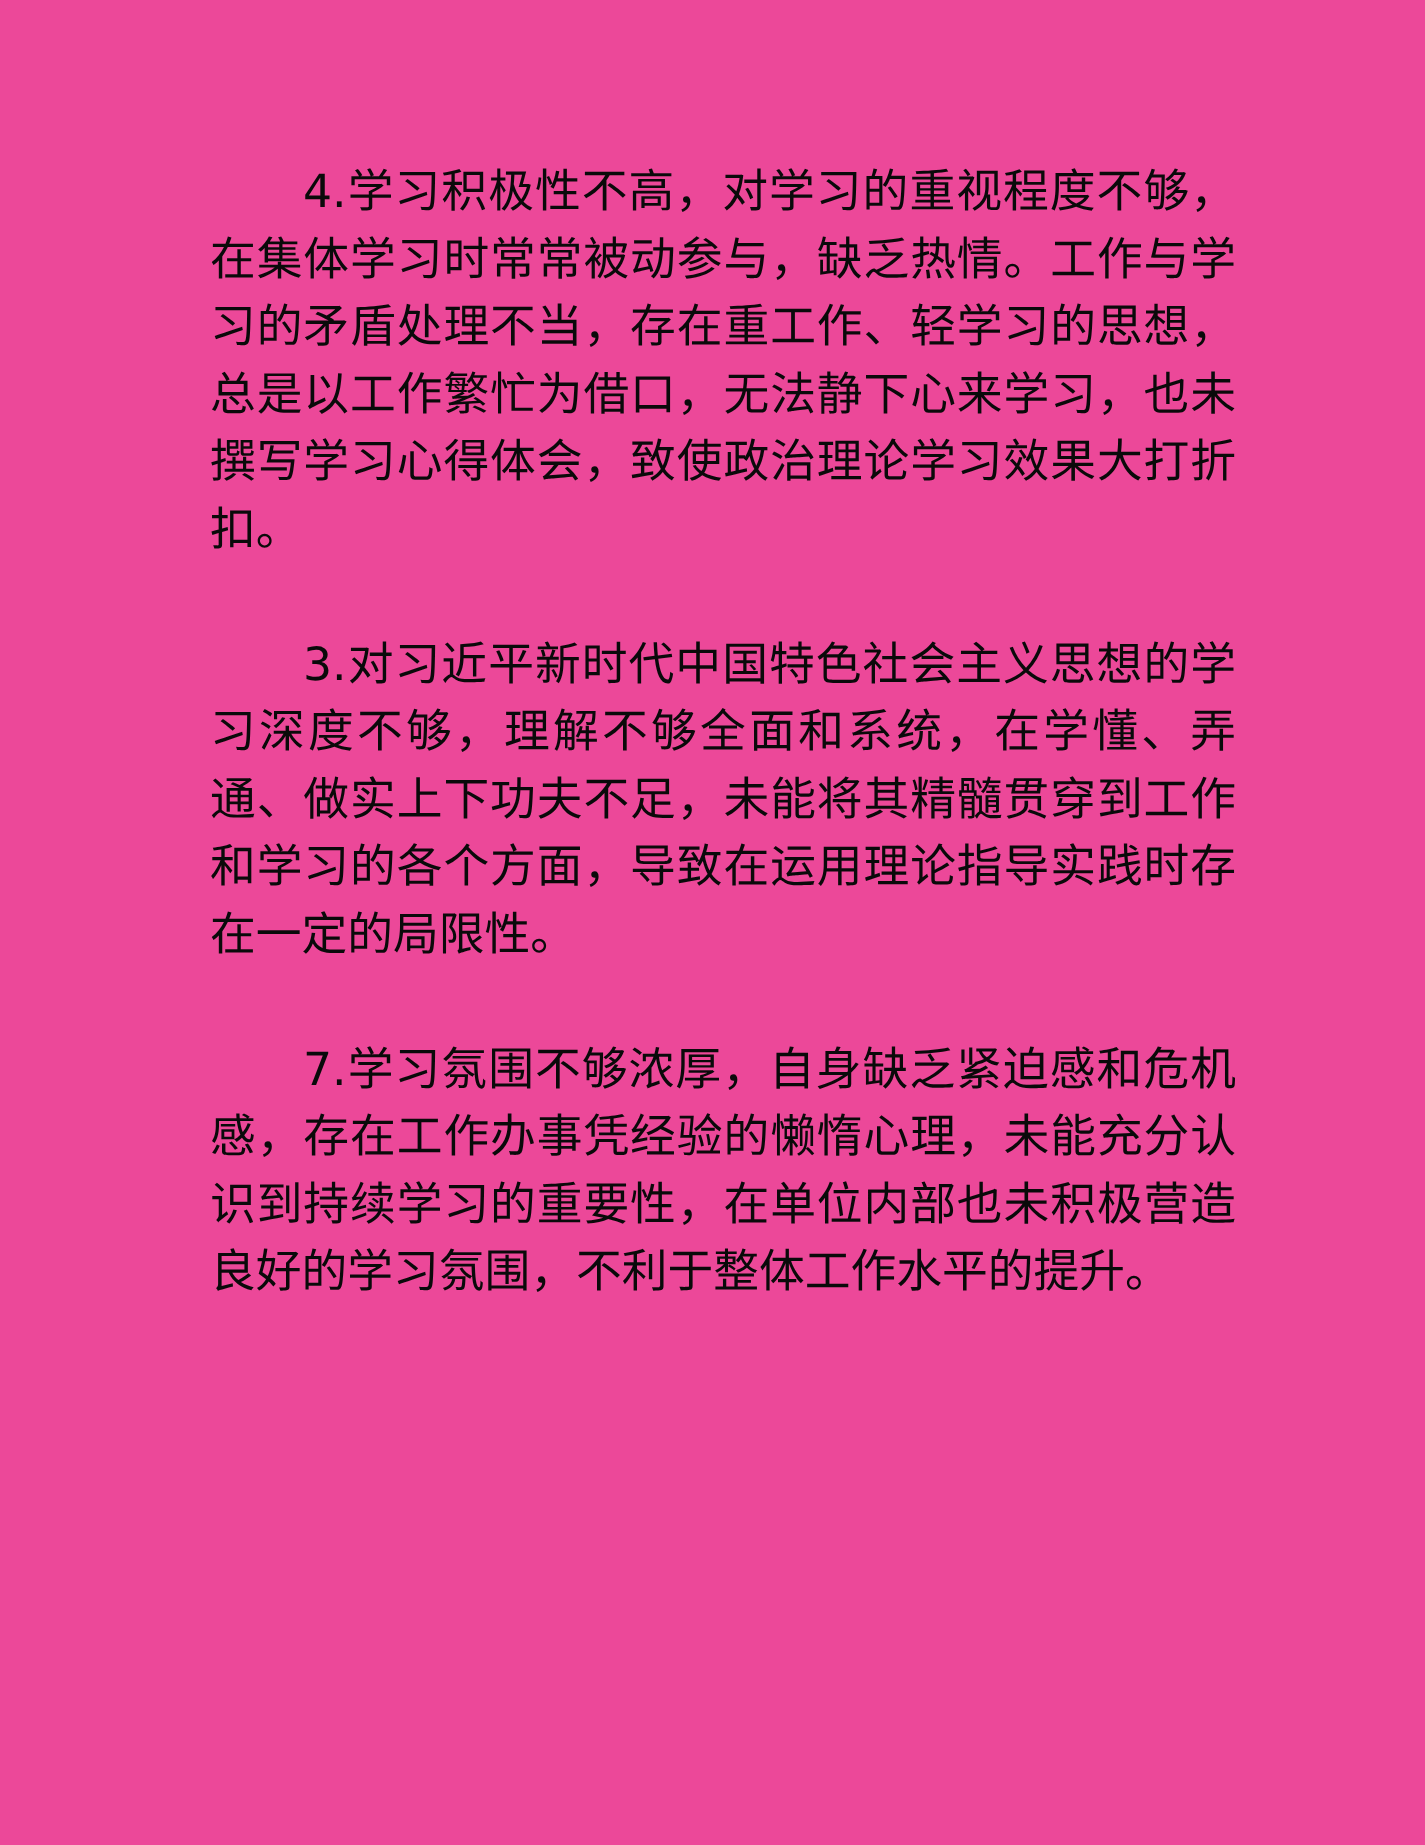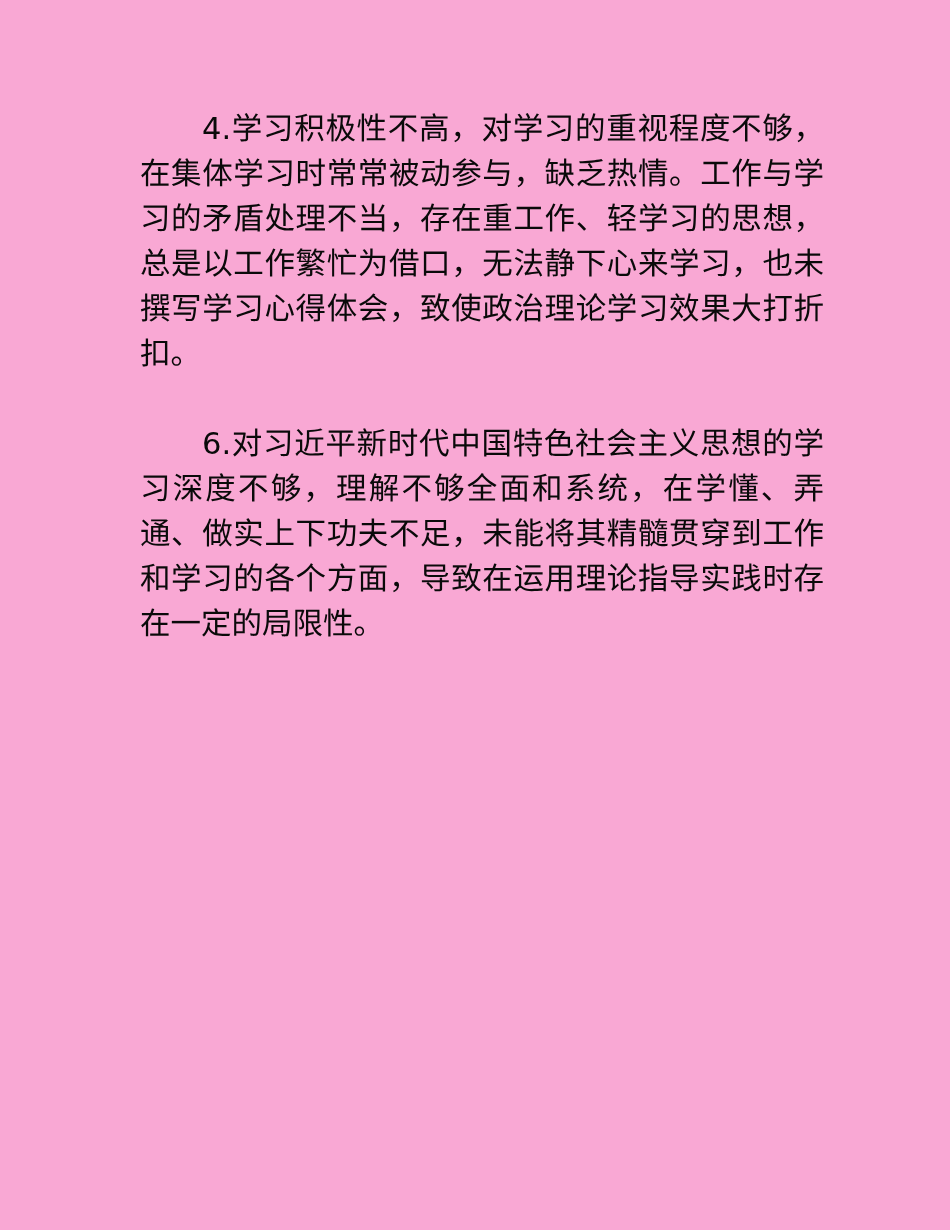--- a/index.html
+++ b/index.html
@@ -6,21 +6,21 @@
   html, body {
     margin: 0;
     padding: 0;
     background: #ffffff;
   }
 
   .page {
     position: relative;
     width: 950px;
     height: 1230px;
-    background: #f9a8d4;
+    background: #ec4899;
     overflow: hidden;
     box-sizing: border-box;
   }
 
   .doc-body {
     position: absolute;
     left: 140px;
     top: 106px;
     width: 684px;
   }
@@ -45,17 +45,18 @@
 </style>
 </head>
 <body>
 
 <div class="page">
   <div class="doc-body">
 
     <p class="para">4.学习积极性不高，对学习的重视程度不够，在集体学习时常常被动参与，缺乏热情。工作与学习的矛盾处理不当，存在重工作、轻学习的思想，总是以工作繁忙为借口，无法静下心来学习，也未撰写学习心得体会，致使政治理论学习效果大打折扣。</p>
 
 
-    <p class="para">6.对习近平新时代中国特色社会主义思想的学习深度不够，理解不够全面和系统，在学懂、弄通、做实上下功夫不足，未能将其精髓贯穿到工作和学习的各个方面，导致在运用理论指导实践时存在一定的局限性。</p>
+    <p class="para">3.对习近平新时代中国特色社会主义思想的学习深度不够，理解不够全面和系统，在学懂、弄通、做实上下功夫不足，未能将其精髓贯穿到工作和学习的各个方面，导致在运用理论指导实践时存在一定的局限性。</p>
 
+    <p class="para">7.学习氛围不够浓厚，自身缺乏紧迫感和危机感，存在工作办事凭经验的懒惰心理，未能充分认识到持续学习的重要性，在单位内部也未积极营造良好的学习氛围，不利于整体工作水平的提升。</p>
 
   </div>
 </div>
 
 </body></html>

